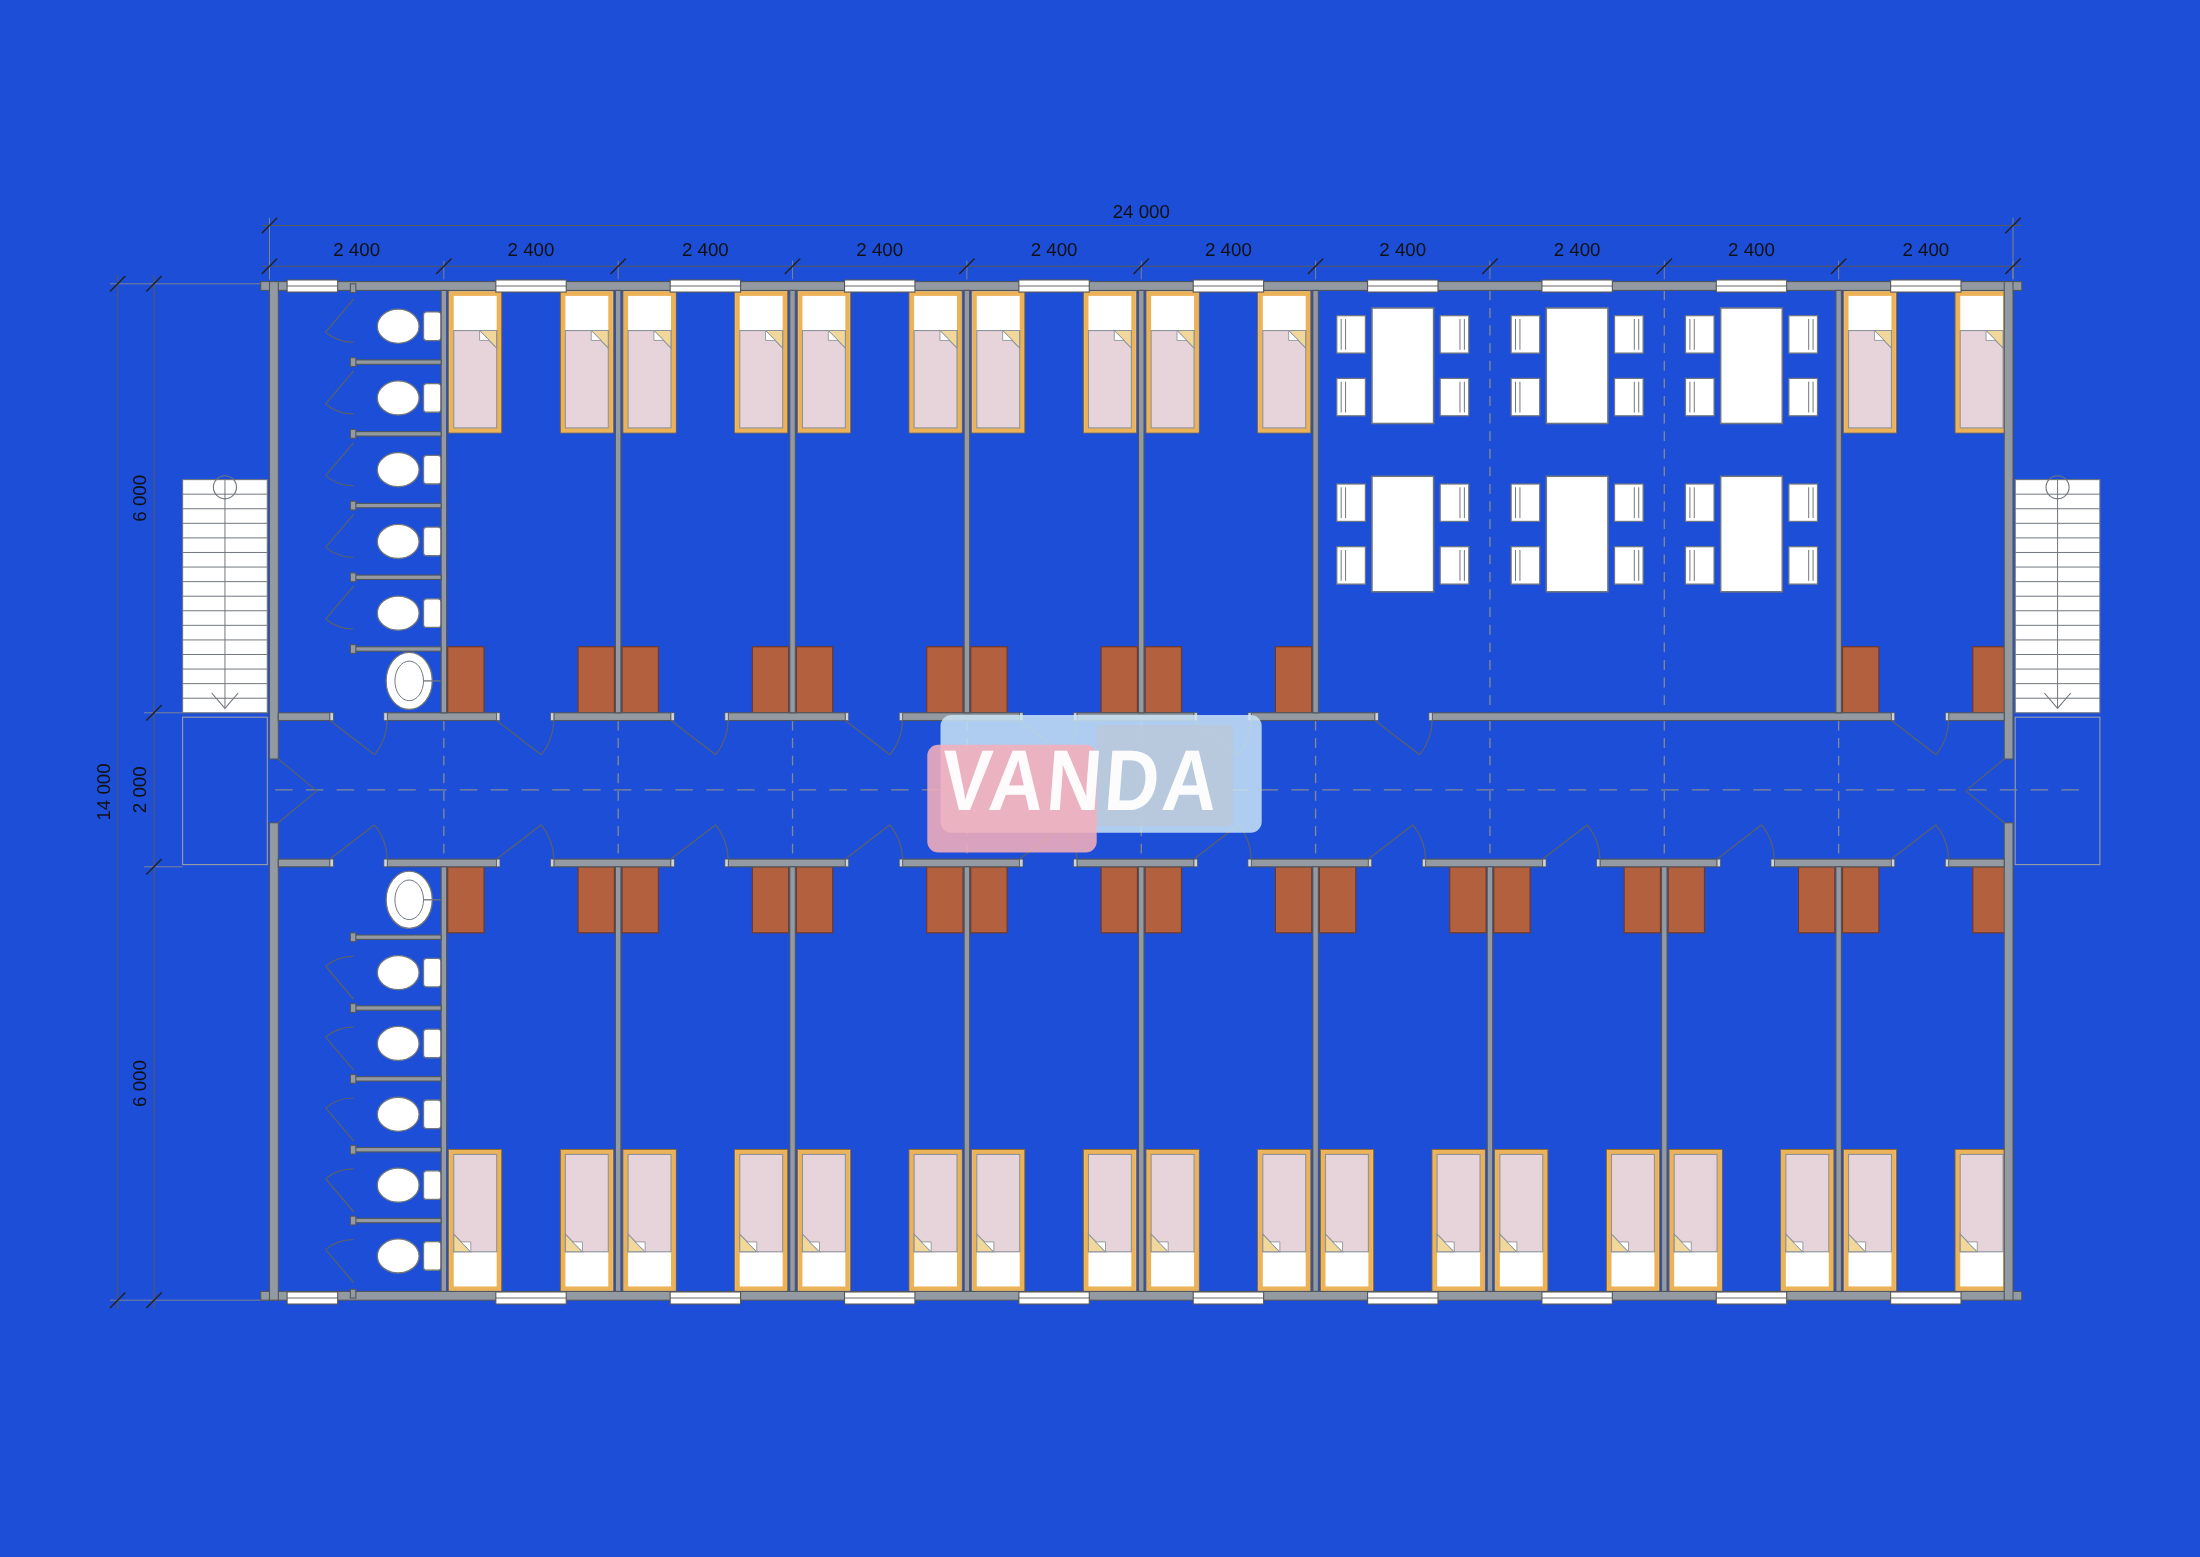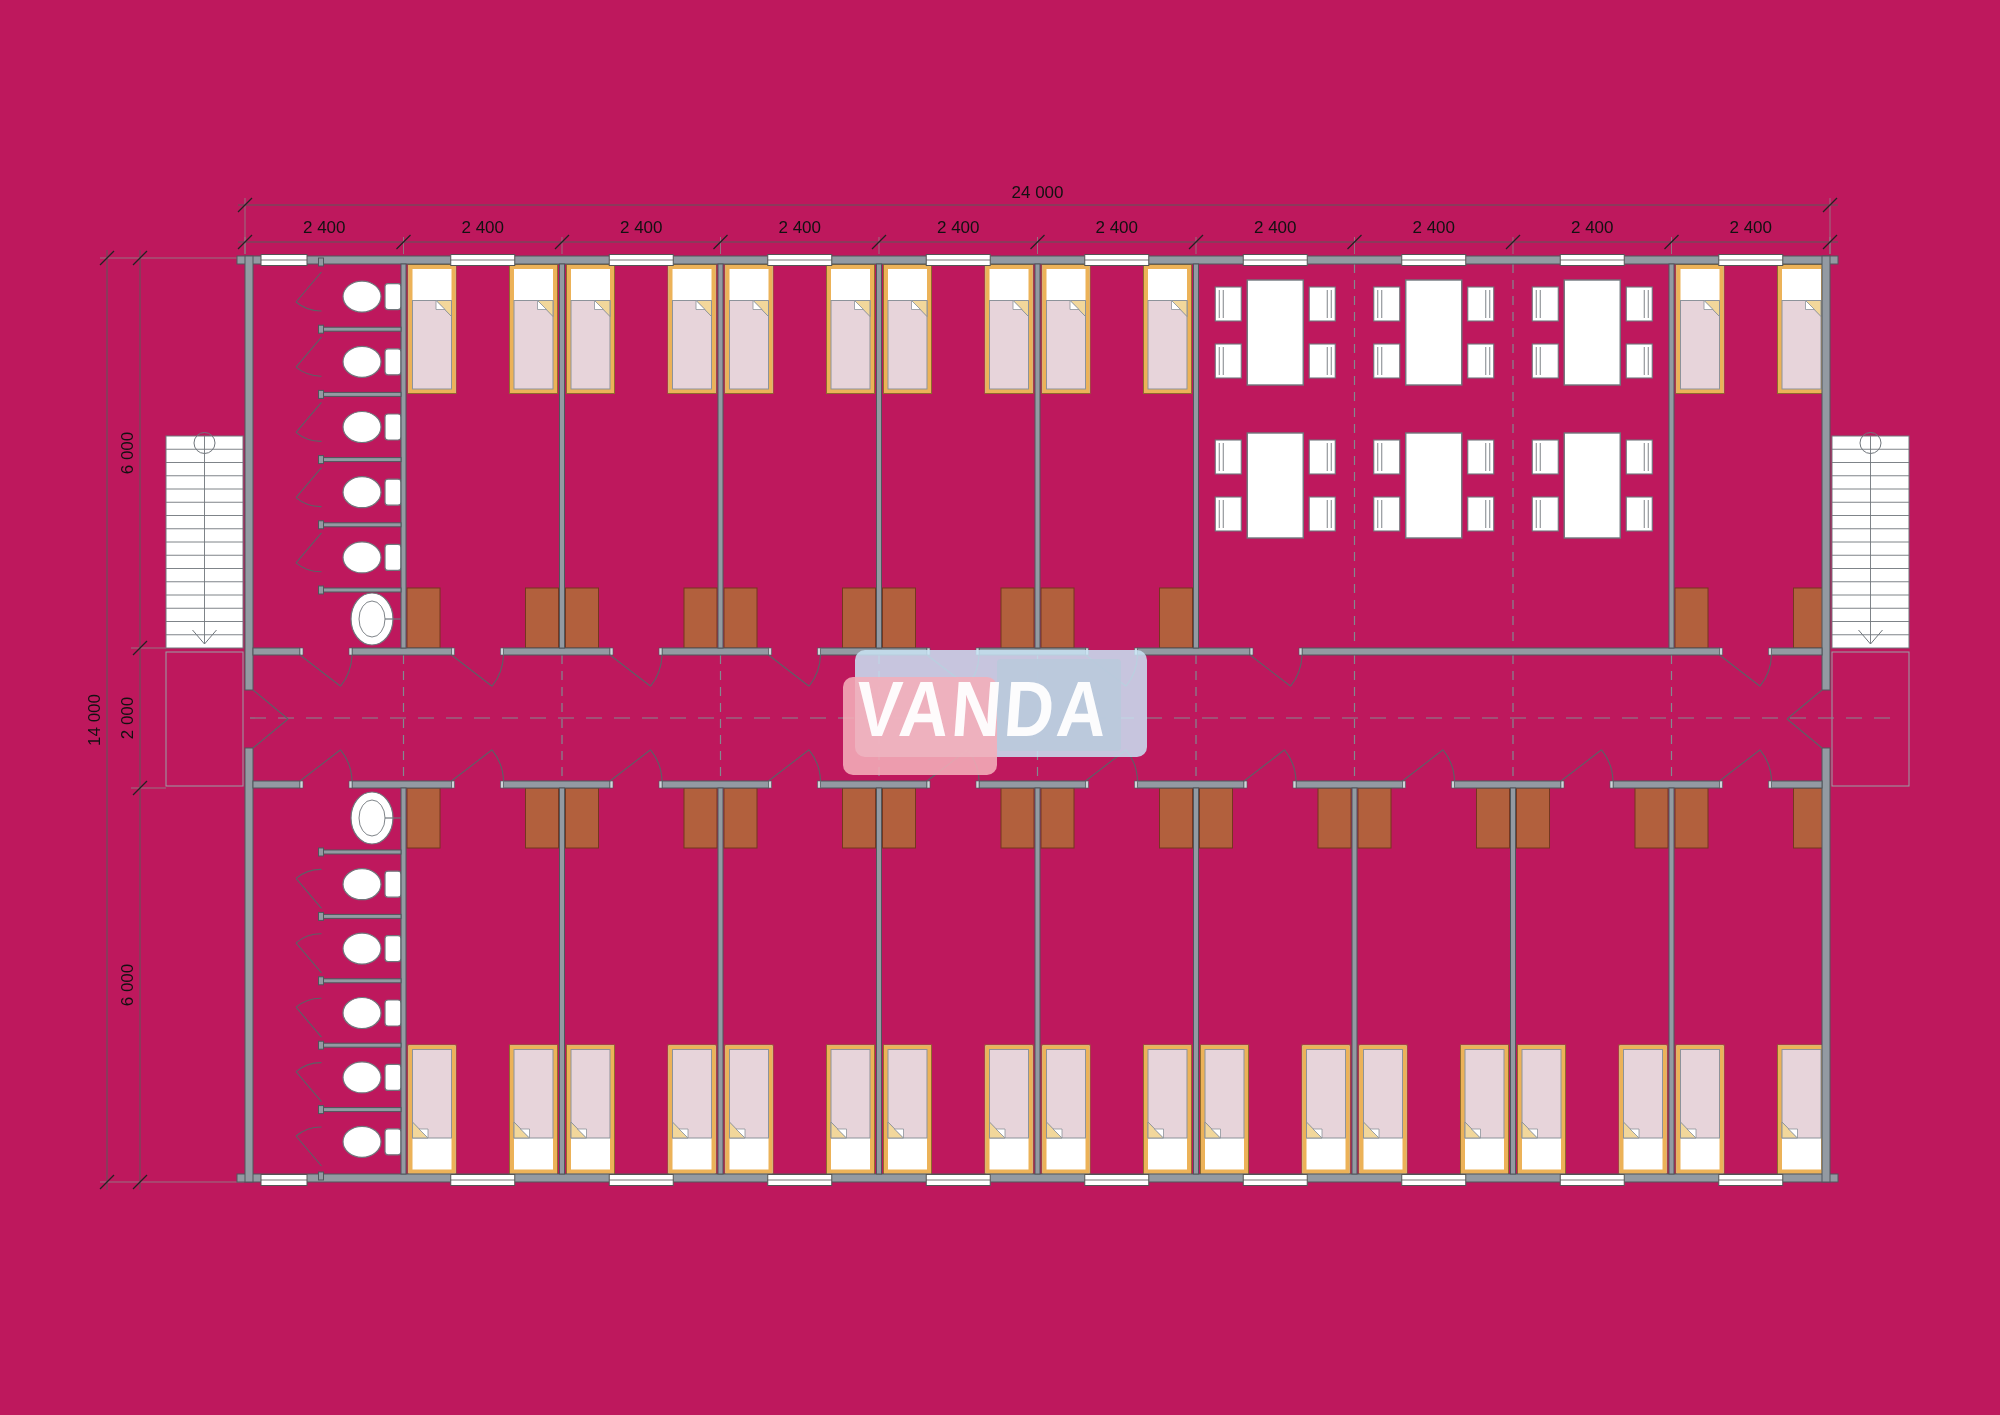--- a/index.html
+++ b/index.html
@@ -1,16 +1,16 @@
 <!DOCTYPE html>
 <html><head>
 <meta charset="utf-8">
 <style>
   html,body{margin:0;padding:0;background:#ffffff;}
-  .page{position:relative;width:2000px;height:1415px;background:#be185d;overflow:hidden;
+  .page{position:relative;width:2000px;height:1415px;background:#1d4ed8;overflow:hidden;
         font-family:"Liberation Sans",sans-serif;}
   svg{position:absolute;left:0;top:0;}
   
   .watermark{position:absolute;left:843px;top:648px;width:310px;height:130px;pointer-events:none;}
   .wm-blue{position:absolute;left:12px;top:2px;width:292px;height:107px;background:var(--wm-blue);
            border-radius:10px;opacity:.85;}
   .wm-blue2{position:absolute;left:154px;top:11px;width:124px;height:92px;background:var(--wm-blue2);
            border-radius:4px;opacity:.9;}
   .wm-pink{position:absolute;left:0px;top:29px;width:154px;height:98px;background:var(--wm-pink);
            border-radius:10px;opacity:.88;}

